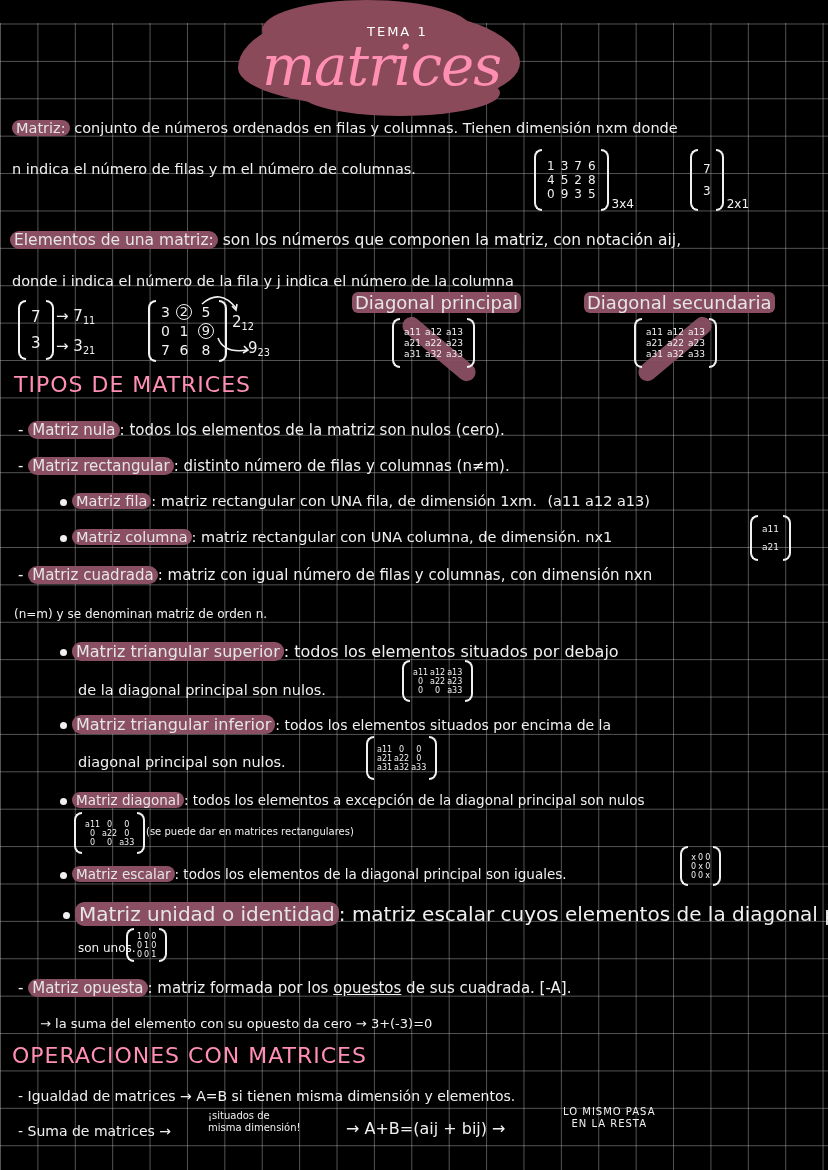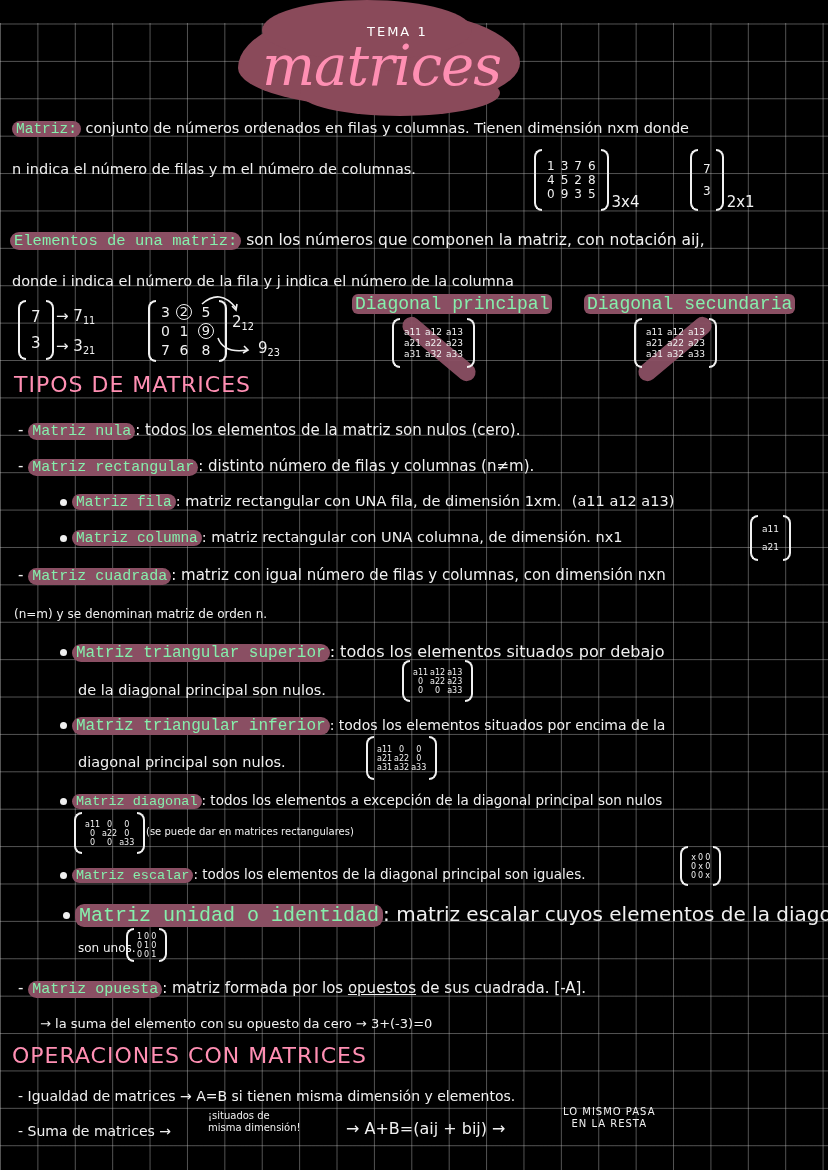--- a/index.html
+++ b/index.html
@@ -33,41 +33,41 @@
   .main-title {
     left: 262px; top: 36px; font-size: 56px; line-height: 60px; color: #ff8fb3;
     font-family: "DejaVu Serif", serif; font-style: italic; letter-spacing: -1px;
   }
 
   
   .t { font-size: 14.5px; line-height: 20px; color: #f0f0f0; }
   .t.sm { font-size: 12px; }
   .t.xs { font-size: 10px; }
   .hl {
-    background: #8a4f63; border-radius: 9px; padding: 0 4px; color: #86efac; font-family: Liberation Mono, monospace;
+    background: #8a4f63; border-radius: 9px; padding: 0 4px; color: #e5e5e5;
   }
   .pink-heading { font-size: 22px; color: #ff8fb3; letter-spacing: 1px; font-family: "DejaVu Sans", sans-serif; }
   .diag-title { font-size: 18px; color: #fbeef2; }
   .diag-title .hl { border-radius: 6px; padding: 0 3px; }
   .underline { text-decoration: underline; }
 
   
   .mat {
     position: absolute; display: inline-flex; align-items: center;
   }
   .mat .br {
     border: 2px solid #f0f0f0; width: 8px; align-self: stretch;
   }
   .mat .br.l { border-right: none; border-radius: 10px 0 0 10px; }
   .mat .br.r { border-left: none; border-radius: 0 10px 10px 0; }
   .mat table { border-collapse: collapse; margin: 0 2px; }
   .mat td { padding: 0 3px; text-align: center; font-size: 12px; line-height: 14px; color: #f0f0f0; }
   .mat.small td { font-size: 9px; line-height: 11px; padding: 0 2px; }
   .mat.tiny td { font-size: 8px; line-height: 9px; padding: 0 1px; }
-  .mat .dim { font-size: 15px; align-self: flex-end; margin-left: 3px; }
+  .mat .dim { font-size: 12px; align-self: flex-end; margin-left: 3px; }
 
   .circ { display:inline-block; border:1.5px solid #f0f0f0; border-radius:50%; width:16px; height:16px; line-height:13px; text-align:center; }
 
   .diag-band {
     position: absolute; height: 18px; background: #8a4f63; border-radius: 9px; opacity: 0.95;
   }
   .sub { font-size: 0.65em; vertical-align: -0.3em; }
   .bullet { display:inline-block; width:7px; height:7px; border-radius:50%; background:#f0f0f0; margin-right:5px; vertical-align: middle; }
 </style>
 </head>
@@ -177,21 +177,21 @@
     </table>
   <span class="br r"></span>
 </div>
 <svg class="abs" style="left:190px; top:294px;" width="80" height="64">
   <path d="M12 10 Q30 -6 46 14" stroke="#f0f0f0" stroke-width="1.6" fill="none"></path>
   <path d="M42 12 L46 16 L47 10" stroke="#f0f0f0" stroke-width="1.6" fill="none"></path>
   <path d="M28 44 Q34 60 58 56" stroke="#f0f0f0" stroke-width="1.6" fill="none"></path>
   <path d="M54 52 L58 56 L53 59" stroke="#f0f0f0" stroke-width="1.6" fill="none"></path>
 </svg>
 <div class="abs t" style="left:232px; top:312px; font-size:15px;"><span>2</span><span class="sub">12</span></div>
-<div class="abs t" style="left:248px; top:338px; font-size:15px;margin-left:10px;"><span>9</span><span class="sub">23</span></div>
+<div class="abs t" style="left:248px; top:338px; font-size:15px;"><span>9</span><span class="sub">23</span></div>
 
 <div class="abs diag-title" style="left:352px; top:292px;">
   <span class="hl">Diagonal principal</span>
 </div>
 <div class="diag-band" style="left:394px; top:340px; width:90px; transform: rotate(40deg);"></div>
 <div class="mat small" style="left:392px; top:318px; height:50px;">
   <span class="br l"></span>
   <table>
     <tbody>
         <tr>

